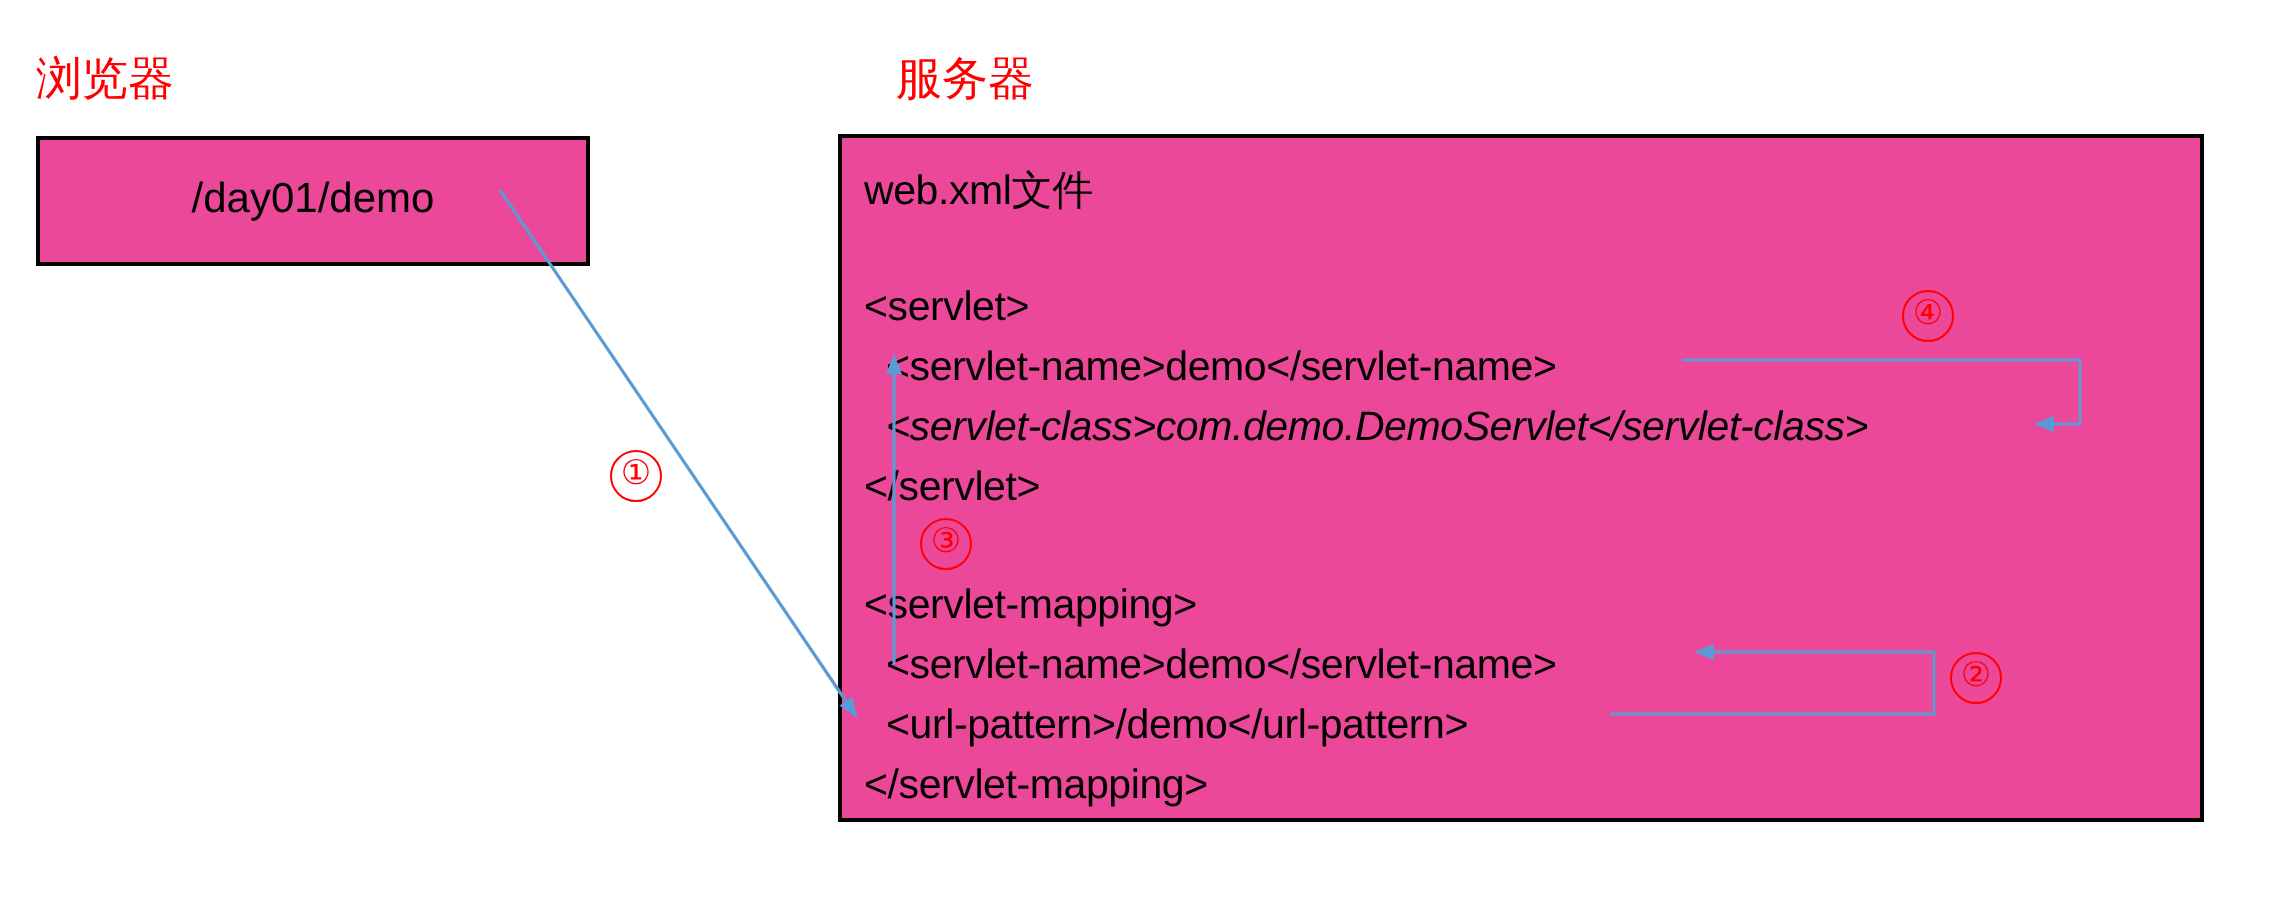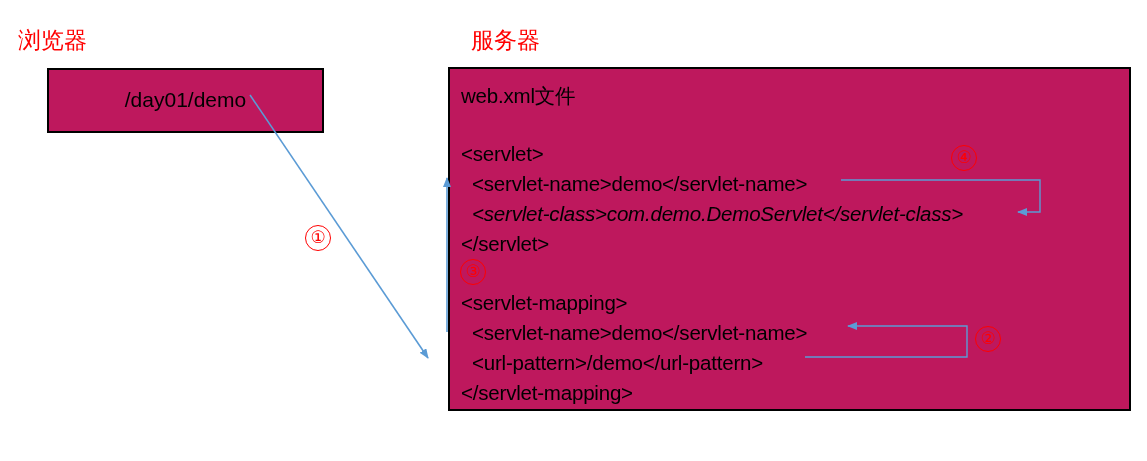--- a/index.html
+++ b/index.html
@@ -17,28 +17,27 @@
   }
   .heading {
     position: absolute;
     color: #ff0000;
     font-size: 23px;
     line-height: 1;
     white-space: nowrap;
     font-family: "DejaVu Sans", "Liberation Sans", sans-serif;
   }
   #browser-heading { left: 18px; top: 29px; }
-  #server-heading  { left: 471px; top: 29px; text-align: center; }
+  #server-heading  { left: 448px; top: 29px; text-align: center; }
 
   .panel {
     position: absolute;
     border: 2px solid #000000;
-    background: #be185d;
+    background: #ec4899;
     box-sizing: border-box;
-    margin-left: 29px;
   }
   #browser-panel {
     left: 18px; top: 68px;
     width: 277px; height: 65px;
   }
   #server-panel {
     left: 419px; top: 67px;
     width: 683px; height: 344px; padding-left: 19px;
   }
 

